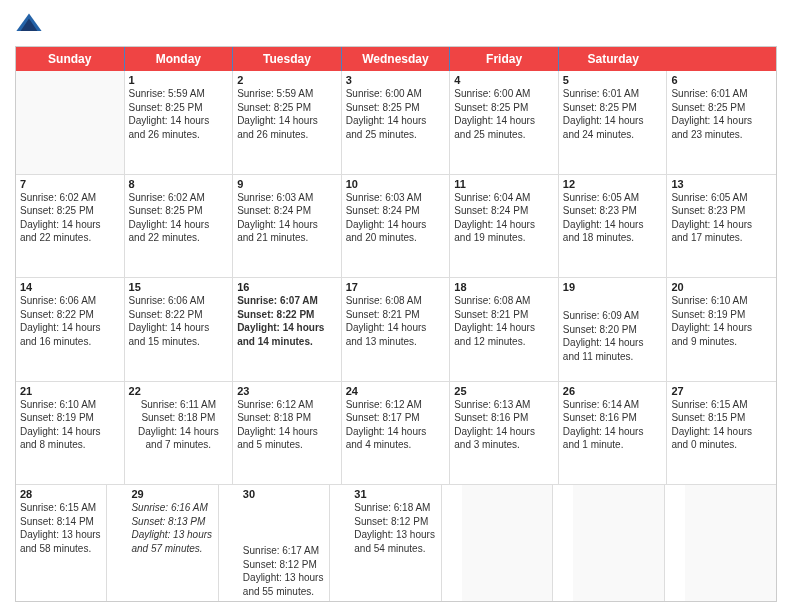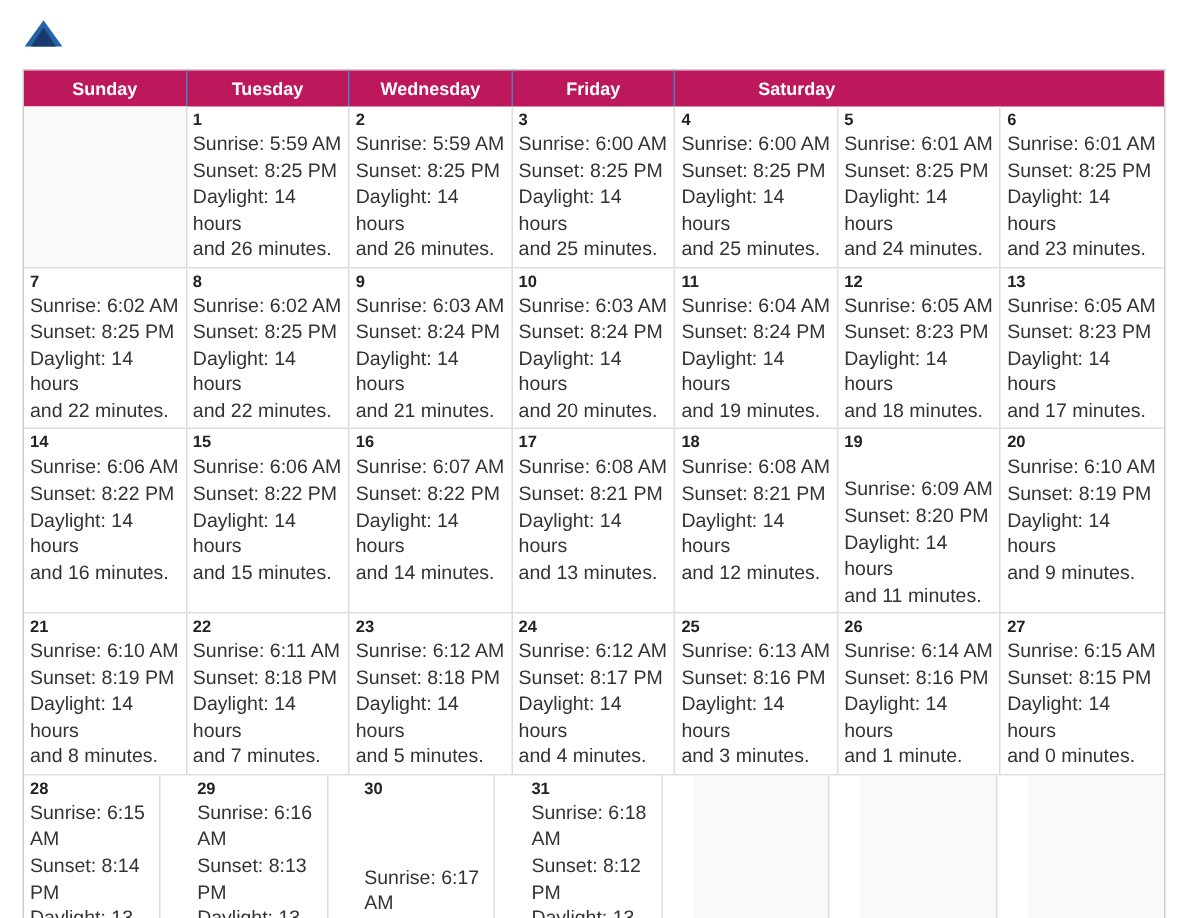--- a/index.html
+++ b/index.html
@@ -62,31 +62,31 @@
     }
     .calendar {
       flex: 1;
       display: flex;
       flex-direction: column;
       border: 1px solid #ccc;
     }
     .cal-header {
       display: grid;
       grid-template-columns: repeat(7, 1fr);
-      background: #be185d;
+      background: #ef4444;
     }
     .cal-header-cell {
       color: #fff;
       font-size: 12px;
       font-weight: bold;
       text-align: center;
       padding: 5px 2px;
       border-right: 1px solid #4a7fc1;
     }
-    .cal-header-cell:last-child { border-right: none; text-align: right; }
+    .cal-header-cell:last-child { border-right: none; }
     .cal-body {
       flex: 1;
       display: flex;
       flex-direction: column;
     }
     .cal-row {
       display: grid;
       grid-template-columns: repeat(7, 1fr);
       flex: 1;
       border-bottom: 1px solid #ddd;
@@ -102,21 +102,21 @@
     }
     .cal-cell:last-child { border-right: none; }
     .cal-cell.empty { background: #f9f9f9; }
     .day-num {
       font-size: 11px;
       font-weight: bold;
       color: #222;
       margin-bottom: 1px;
     }
     .cell-info {
-      font-size: 13px;
+      font-size: 10px;
       color: #333;
       line-height: 1.35;
     }
   </style>
 </head>
 <body>
 
 <div class="page">
   <div class="header">
     <div class="logo">
@@ -131,20 +131,21 @@
     </div>
     <div class="title-block">
       <div class="month-title"></div>
       <div class="location"></div>
     </div>
   </div>
 
   <div class="calendar">
     <div class="cal-header">
     <div class="cal-header-cell">Sunday</div>
+        <div class="cal-header-cell">Monday</div>
         <div class="cal-header-cell">Tuesday</div>
         <div class="cal-header-cell">Wednesday</div>
         <div class="cal-header-cell">Friday</div>
         <div class="cal-header-cell">Saturday</div>
       </div>
     <div class="cal-body">
     <div class="cal-row">
           <div class="cal-cell empty"></div>
           <div class="cal-cell">
             <div class="day-num">1</div>
@@ -250,21 +251,21 @@
           </div>
           <div class="cal-cell">
             <div class="day-num">15</div>
             <div class="cell-info" style="white-space: pre-line;">Sunrise: 6:06 AM
 Sunset: 8:22 PM
 Daylight: 14 hours
 and 15 minutes.</div>
           </div>
           <div class="cal-cell">
             <div class="day-num">16</div>
-            <div class="cell-info" style="white-space: pre-line;">Sunrise: 6:07 AM
+            <div class="cell-info" style="white-space: pre-line; font-weight: bold;">Sunrise: 6:07 AM
 Sunset: 8:22 PM
 Daylight: 14 hours
 and 14 minutes.</div>
           </div>
           <div class="cal-cell">
             <div class="day-num">17</div>
             <div class="cell-info" style="white-space: pre-line;">Sunrise: 6:08 AM
 Sunset: 8:21 PM
 Daylight: 14 hours
 and 13 minutes.</div>
@@ -294,21 +295,21 @@
         <div class="cal-row">
           <div class="cal-cell">
             <div class="day-num">21</div>
             <div class="cell-info" style="white-space: pre-line;">Sunrise: 6:10 AM
 Sunset: 8:19 PM
 Daylight: 14 hours
 and 8 minutes.</div>
           </div>
           <div class="cal-cell">
             <div class="day-num">22</div>
-            <div class="cell-info" style="white-space: pre-line;">Sunrise: 6:11 AM
+            <div class="cell-info" style="white-space: pre-line; text-align: center;">Sunrise: 6:11 AM
 Sunset: 8:18 PM
 Daylight: 14 hours
 and 7 minutes.</div>
           </div>
           <div class="cal-cell">
             <div class="day-num">23</div>
             <div class="cell-info" style="white-space: pre-line;">Sunrise: 6:12 AM
 Sunset: 8:18 PM
 Daylight: 14 hours
 and 5 minutes.</div>
@@ -345,21 +346,21 @@
         <div class="cal-row">
           <div class="cal-cell">
             <div class="day-num">28</div>
             <div class="cell-info" style="white-space: pre-line;">Sunrise: 6:15 AM
 Sunset: 8:14 PM
 Daylight: 13 hours
 and 58 minutes.</div>
           </div>
           <div class="cal-cell">
             <div class="day-num">29</div>
-            <div class="cell-info" style="white-space: pre-line;">Sunrise: 6:16 AM
+            <div class="cell-info" style="white-space: pre-line; font-style: italic;">Sunrise: 6:16 AM
 Sunset: 8:13 PM
 Daylight: 13 hours
 and 57 minutes.</div>
           </div>
           <div class="cal-cell">
             <div class="day-num">30</div>
             <div class="cell-info" style="white-space: pre-line; margin-top: 44px;">Sunrise: 6:17 AM
 Sunset: 8:12 PM
 Daylight: 13 hours
 and 55 minutes.</div>

